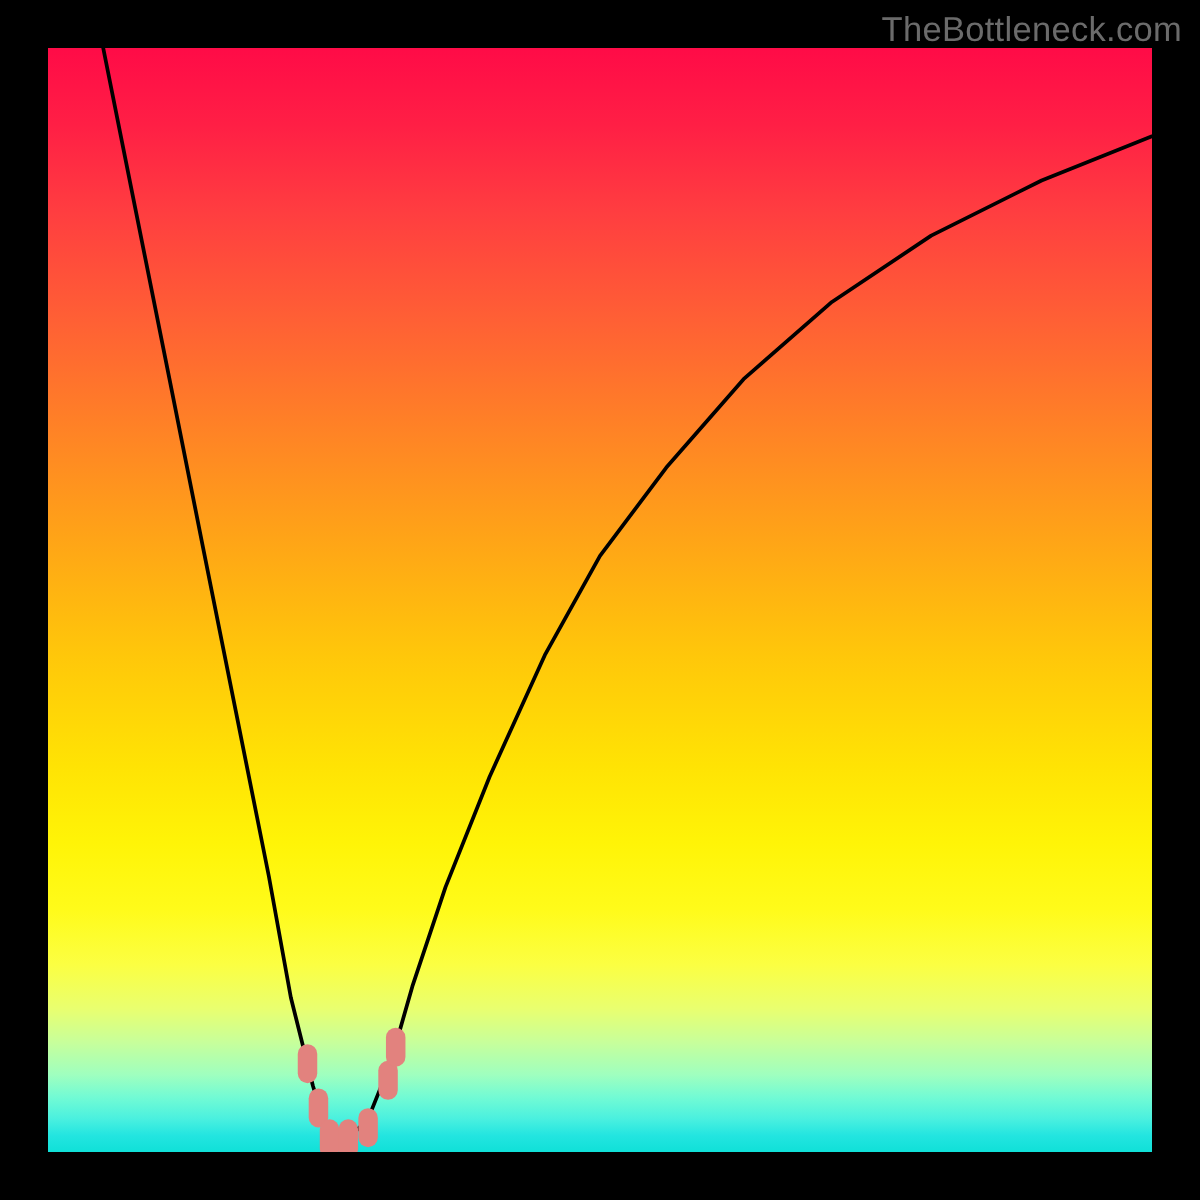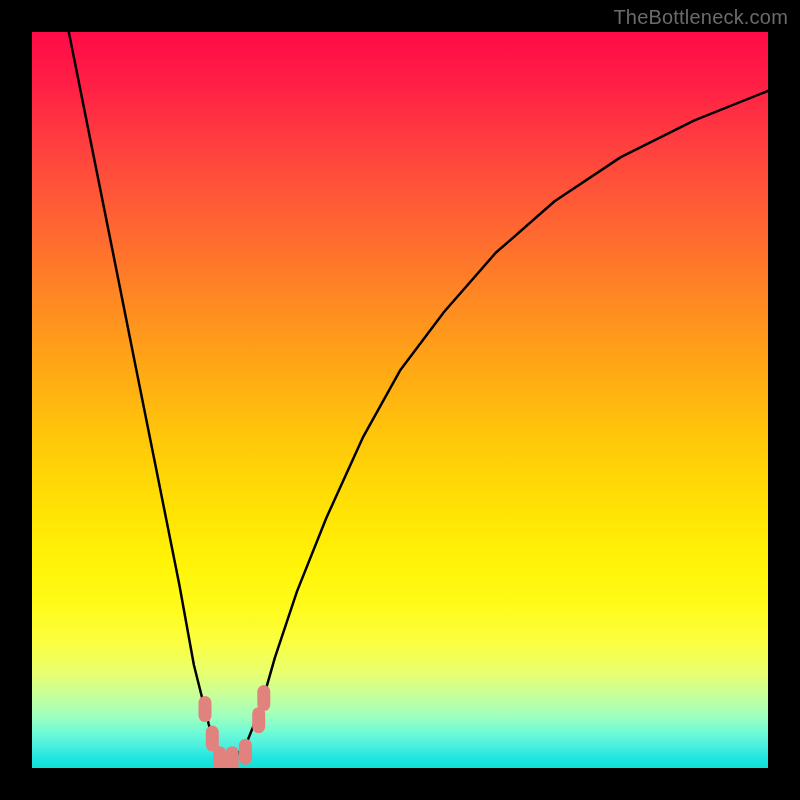--- a/index.html
+++ b/index.html
@@ -53,21 +53,21 @@
       #4af0df 97%,
       #23e5e0 98.5%,
       #10e0d8 100%
     );
   }
   .watermark {
     position: absolute;
     top: 6px;
     right: 12px;
     color: #6b6b6b;
-    font-size: 20px;
+    font-size: 23px;
     letter-spacing: 0.2px;
   }
   svg.curve {
     position: absolute;
     top: 0;
     left: 0;
   }
 </style>
 </head>
 <body>

